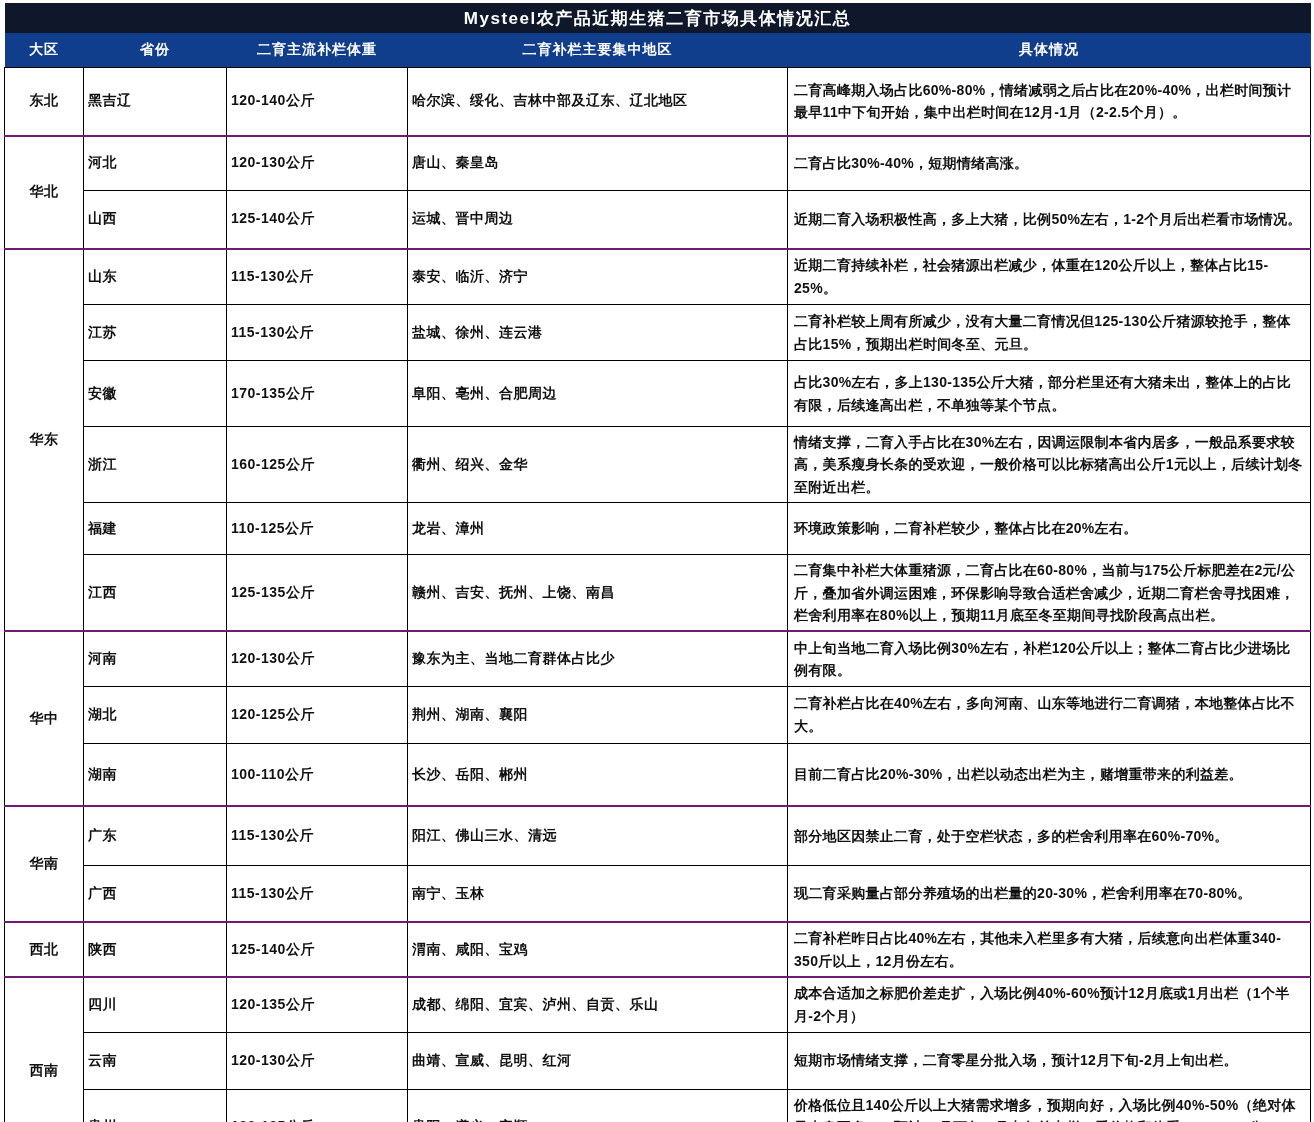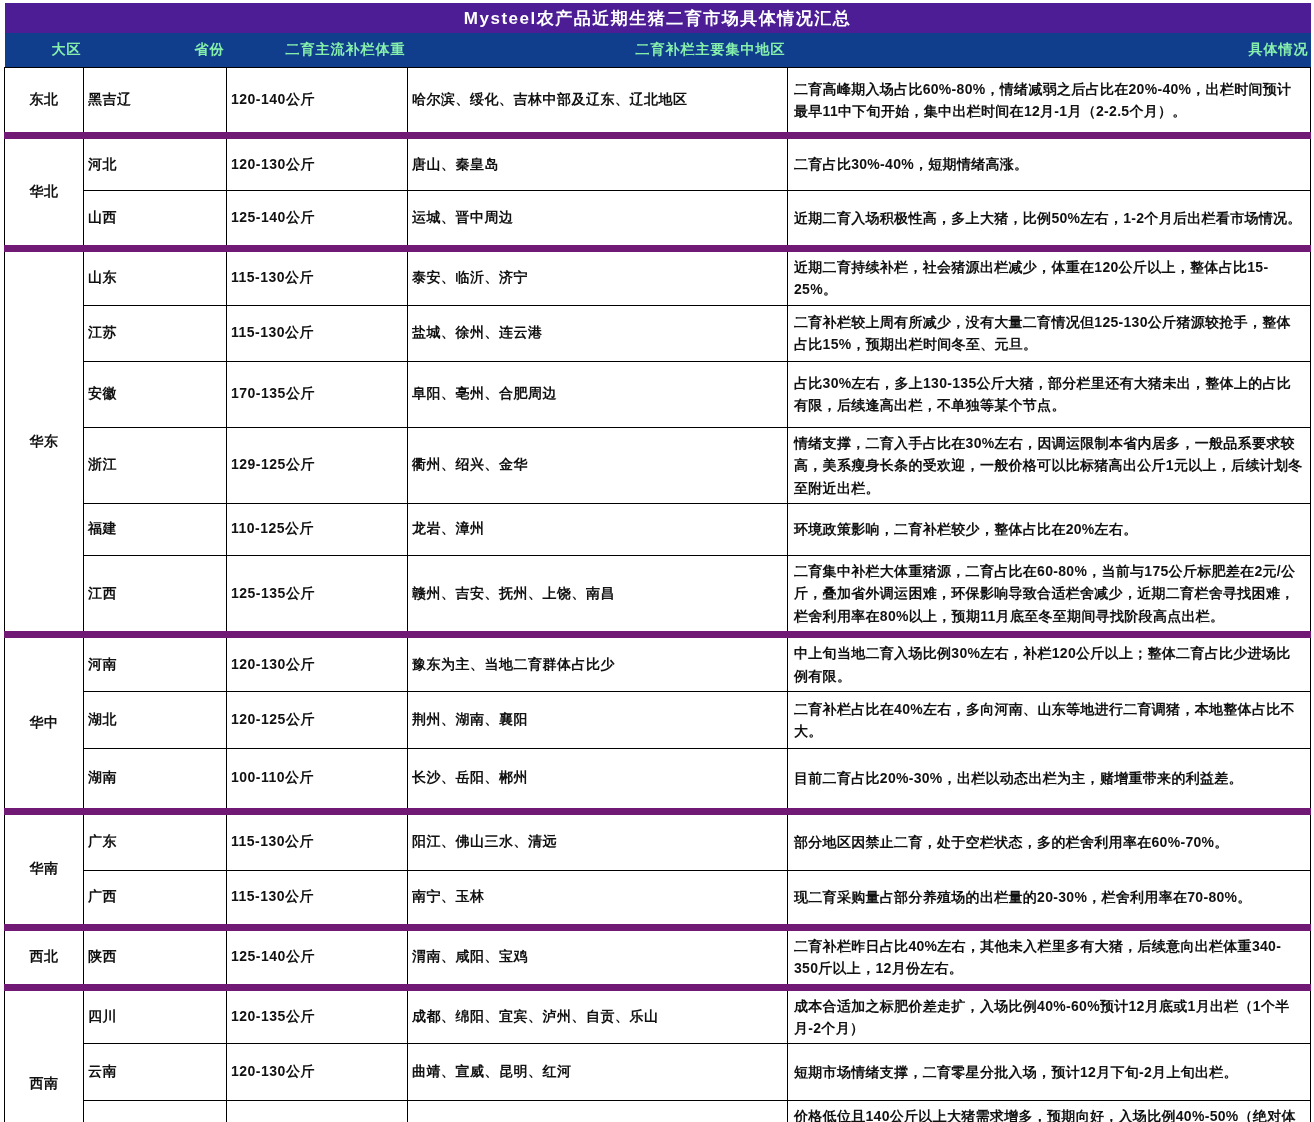--- a/index.html
+++ b/index.html
@@ -18,56 +18,56 @@
   table.summary {
     position: absolute;
     left: 4px;
     top: 3px;
     width: 1306px;
     border-collapse: collapse;
     table-layout: fixed;
   }
   
   .title-cell {
-    background: #4c1d95;
+    background: #0f172a;
     color: #ffffff;
     height: 30px;
     font-size: 17px;
     font-weight: 700;
     letter-spacing: 1.5px;
     text-align: center;
     vertical-align: middle;
     border: none;
     padding: 0;
   }
   .head-cell {
     background: #103E8C;
-    color: #86efac;
+    color: #ffffff;
     height: 34px;
     font-size: 14px;
     font-weight: 700;
     letter-spacing: 1px;
-    text-align: right;
+    text-align: center;
     vertical-align: middle;
     border: none;
     padding: 0 2px;
   }
   
   tbody td {
     border: 1px solid #000000;
     font-size: 14px;
     font-weight: 600;
     color: #111111;
     vertical-align: middle;
     background: #ffffff;
     padding: 2px 4px;
     letter-spacing: 0.5px;
   }
   tbody tr.group-start td {
-    border-top: 7px solid #701a75;
+    border-top: 2px solid #701a75;
   }
   td.center { text-align: left; }
   td.detail {
     text-align: left;
     padding: 4px 6px;
     line-height: 1.6;
     letter-spacing: 0.3px;
     margin-top: 32px;
   }
   td.region { text-align: center; margin-top: 43px; }
@@ -135,21 +135,21 @@
         <td class="detail">二育补栏较上周有所减少，没有大量二育情况但125-130公斤猪源较抢手，整体占比15%，预期出栏时间冬至、元旦。</td>
       </tr>
       <tr style="height:66px">
         <td class="center">安徽</td>
         <td class="center">170-135公斤</td>
         <td class="center">阜阳、亳州、合肥周边</td>
         <td class="detail">占比30%左右，多上130-135公斤大猪，部分栏里还有大猪未出，整体上的占比有限，后续逢高出栏，不单独等某个节点。</td>
       </tr>
       <tr style="height:60px">
         <td class="center">浙江</td>
-        <td class="center">129-125公斤</td>
+        <td class="center">160-125公斤</td>
         <td class="center">衢州、绍兴、金华</td>
         <td class="detail">情绪支撑，二育入手占比在30%左右，因调运限制本省内居多，一般品系要求较高，美系瘦身长条的受欢迎，一般价格可以比标猪高出公斤1元以上，后续计划冬至附近出栏。</td>
       </tr>
       <tr style="height:52px">
         <td class="center">福建</td>
         <td class="center">110-125公斤</td>
         <td class="center">龙岩、漳州</td>
         <td class="detail">环境政策影响，二育补栏较少，整体占比在20%左右。</td>
       </tr>
       <tr style="height:72px">

